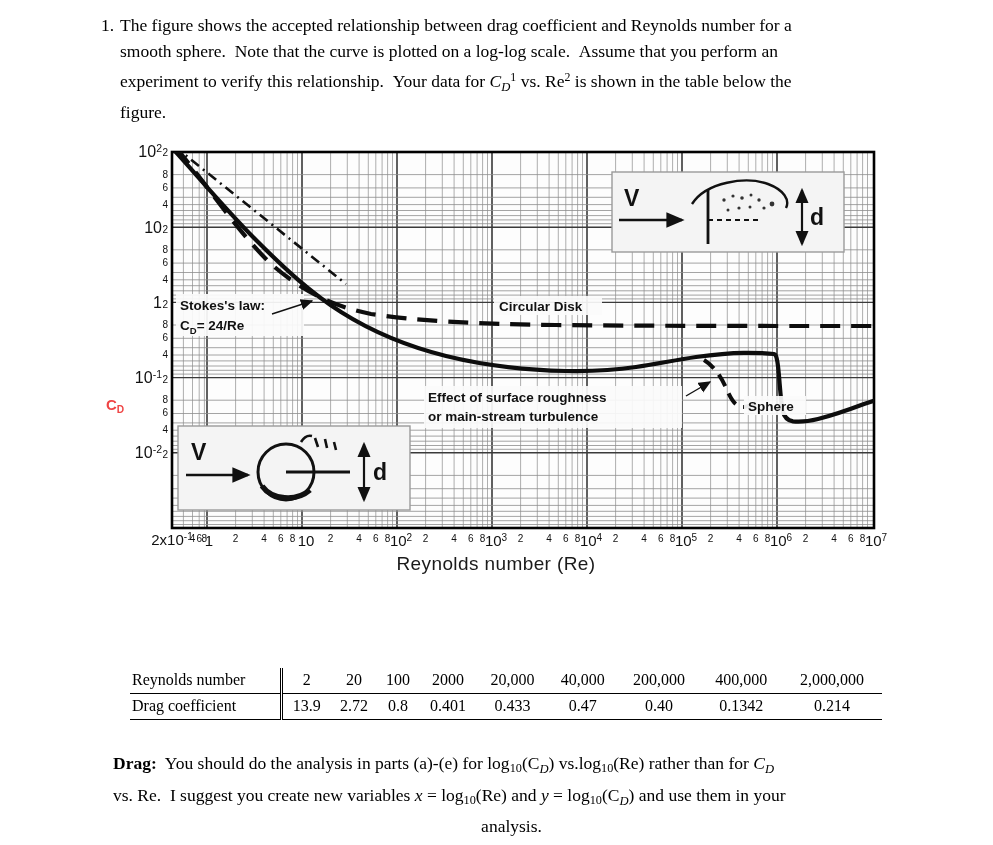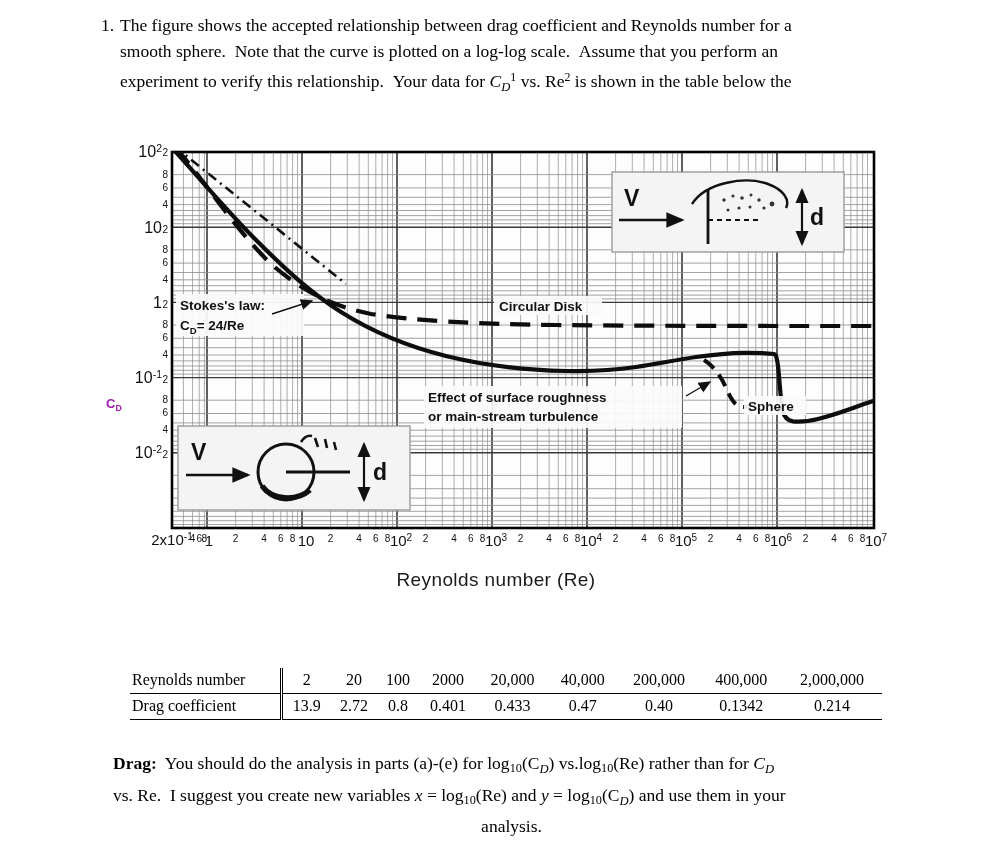--- a/index.html
+++ b/index.html
@@ -54,29 +54,29 @@
     top: 138px;
     width: 800px;
     height: 460px;
   }
   #ylabel-cd {
     position: absolute;
     left: 10px;
     top: 258px;
     font-family: "Liberation Sans", sans-serif;
     font-weight: bold;
-    font-size: 13px;
-    color: #a21caf;
+    font-size: 15px;
+    color: #ef4444;
   }
   #ylabel-cd .subd { font-size: 0.68em; vertical-align: -0.3em; }
 
   #xlabel-re {
     position: absolute;
     left: 0;
-    top: 431px;
+    top: 415px;
     width: 800px;
     text-align: center;
     font-family: "Liberation Sans", sans-serif;
     font-size: 19px;
     letter-spacing: 0.4px;
     color: #1a1a1a;
   }
 
   #chart-svg { position: absolute; left: 0; top: 0; }
 
@@ -131,20 +131,23 @@
     </div>
     <div style="text-align:justify;">
       <span>smooth sphere.</span>&nbsp;&nbsp;<span>Note that the curve is plotted on a log-log scale.</span>&nbsp;&nbsp;<span>Assume that you perform an</span>
     </div>
     <div style="text-align:justify;">
       <span>experiment to verify this relationship.</span>&nbsp;&nbsp;<span>Your data for</span>
       <span class="mi"><span>C</span><span class="sub">D</span></span><span class="sup">1</span>
       <span>vs.</span>
       <span class="rm">Re</span><span class="sup">2</span>
       <span>is shown in the table below the</span>
+    </div>
+    <div class="lastline">
+      <span>figure.</span>
     </div>
   </div>
 </div>
 
 <div id="figure-wrap">
 
   <div id="ylabel-cd"><span>C</span><span class="subd">D</span></div>
 
   <div id="xlabel-re">Reynolds number (Re)</div>
 

